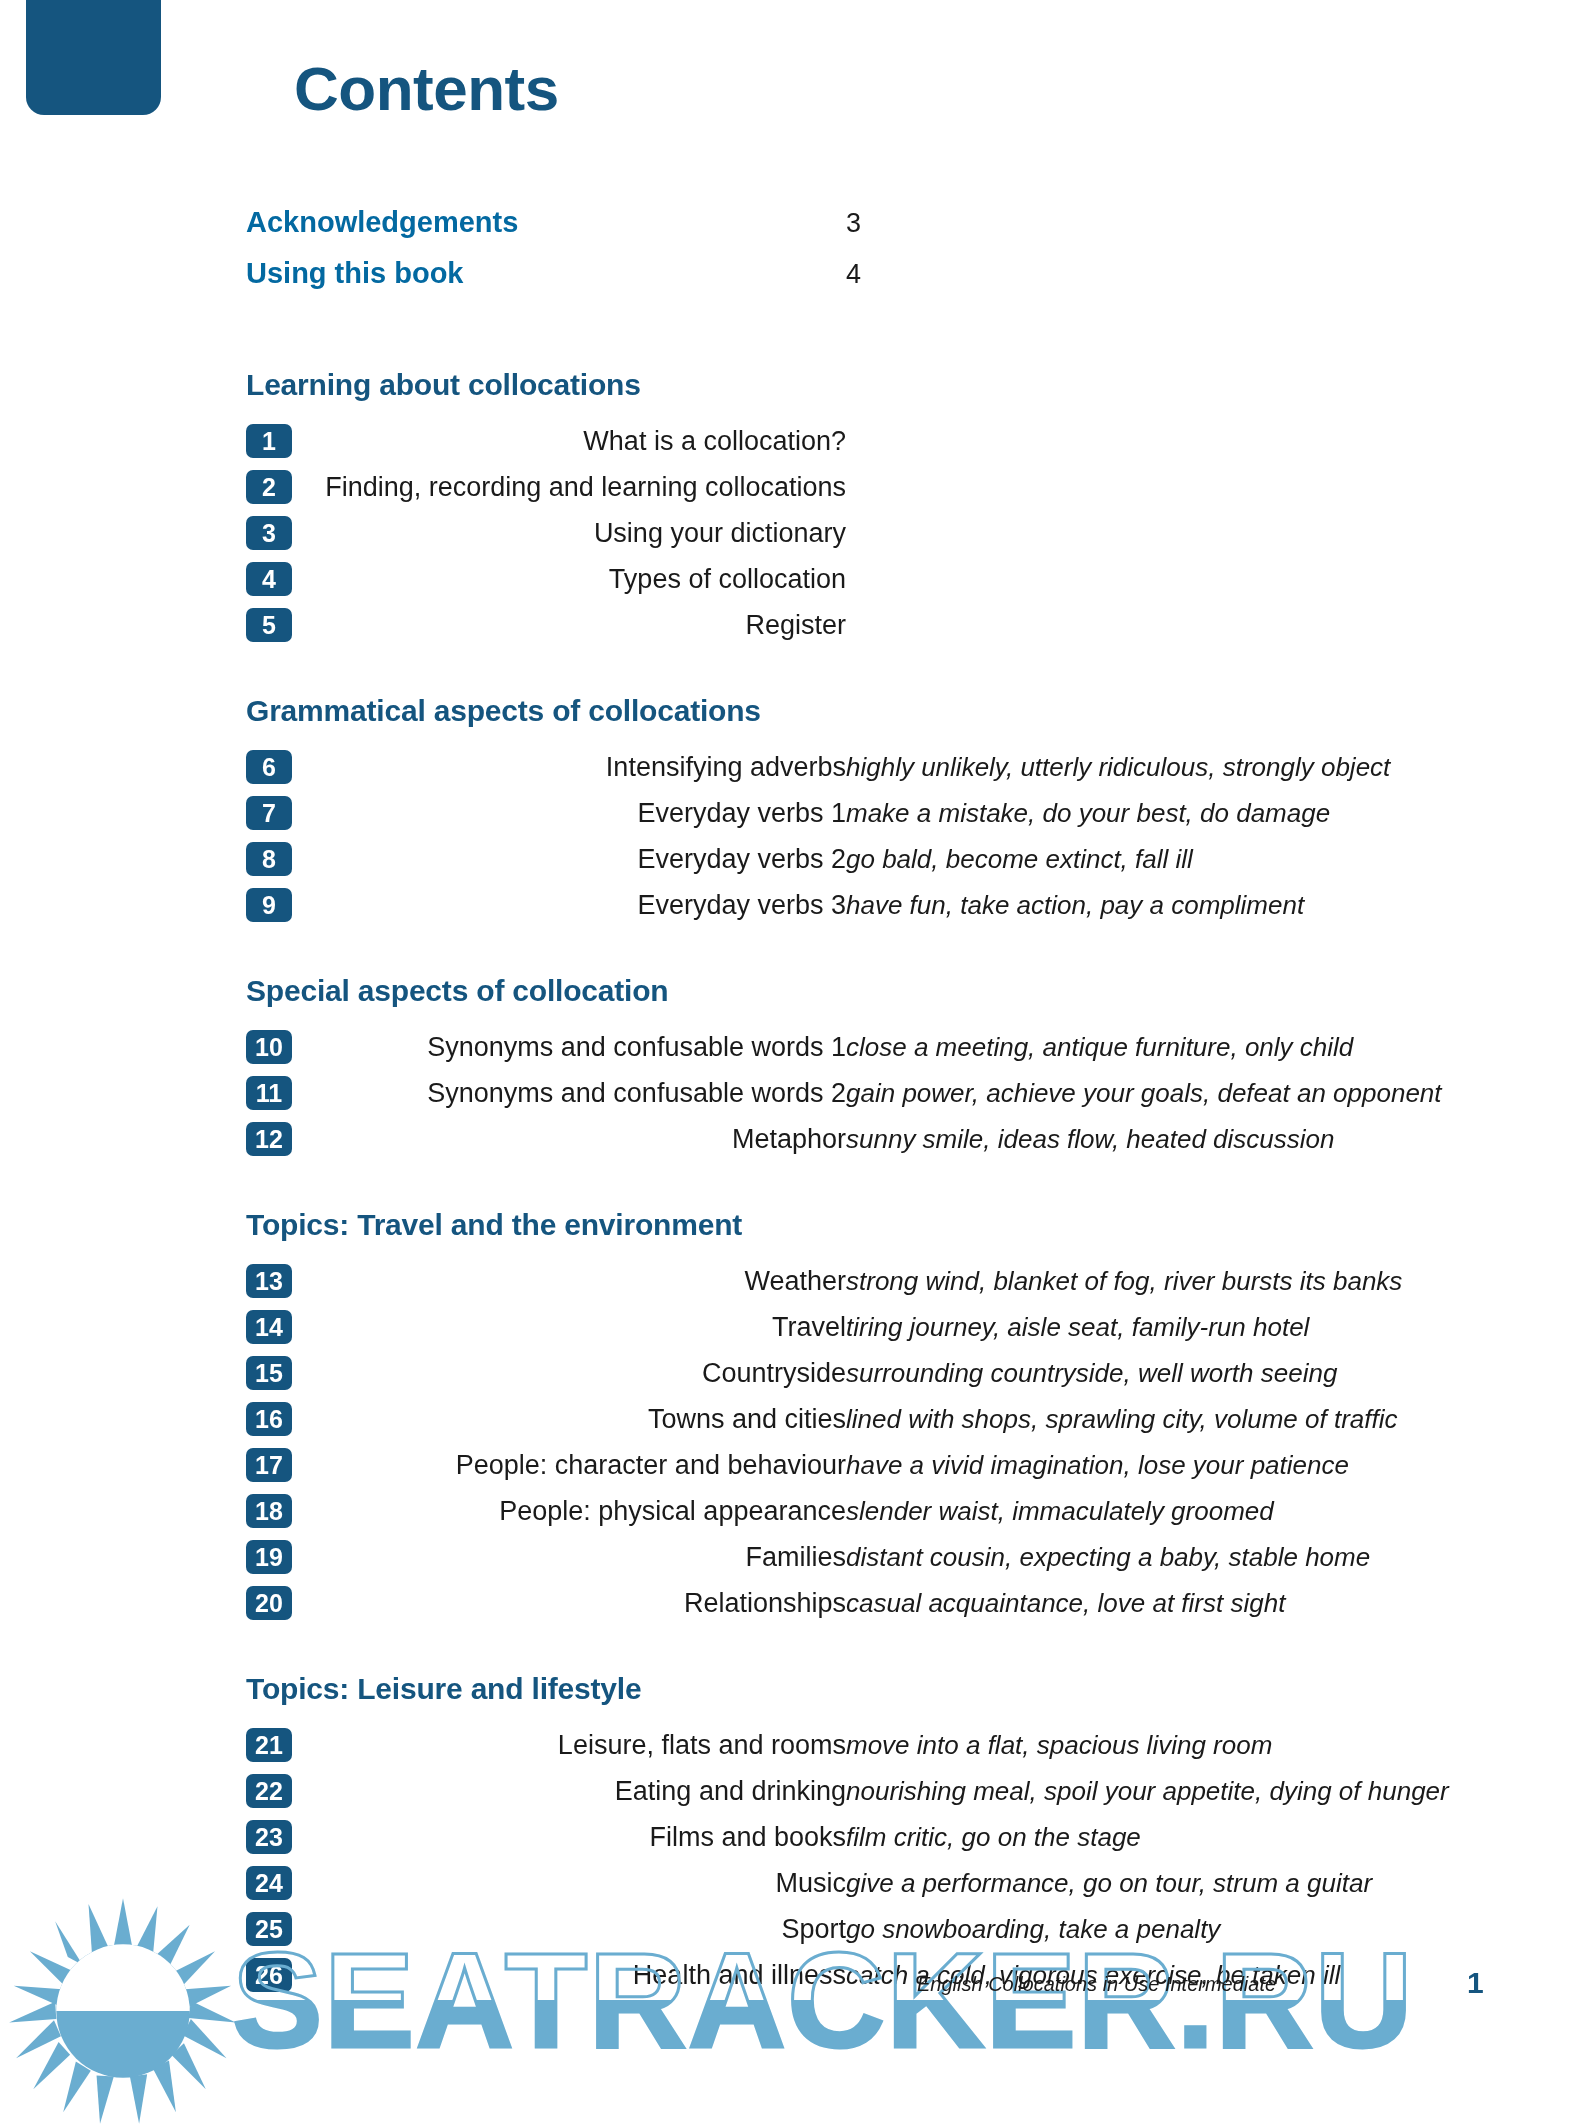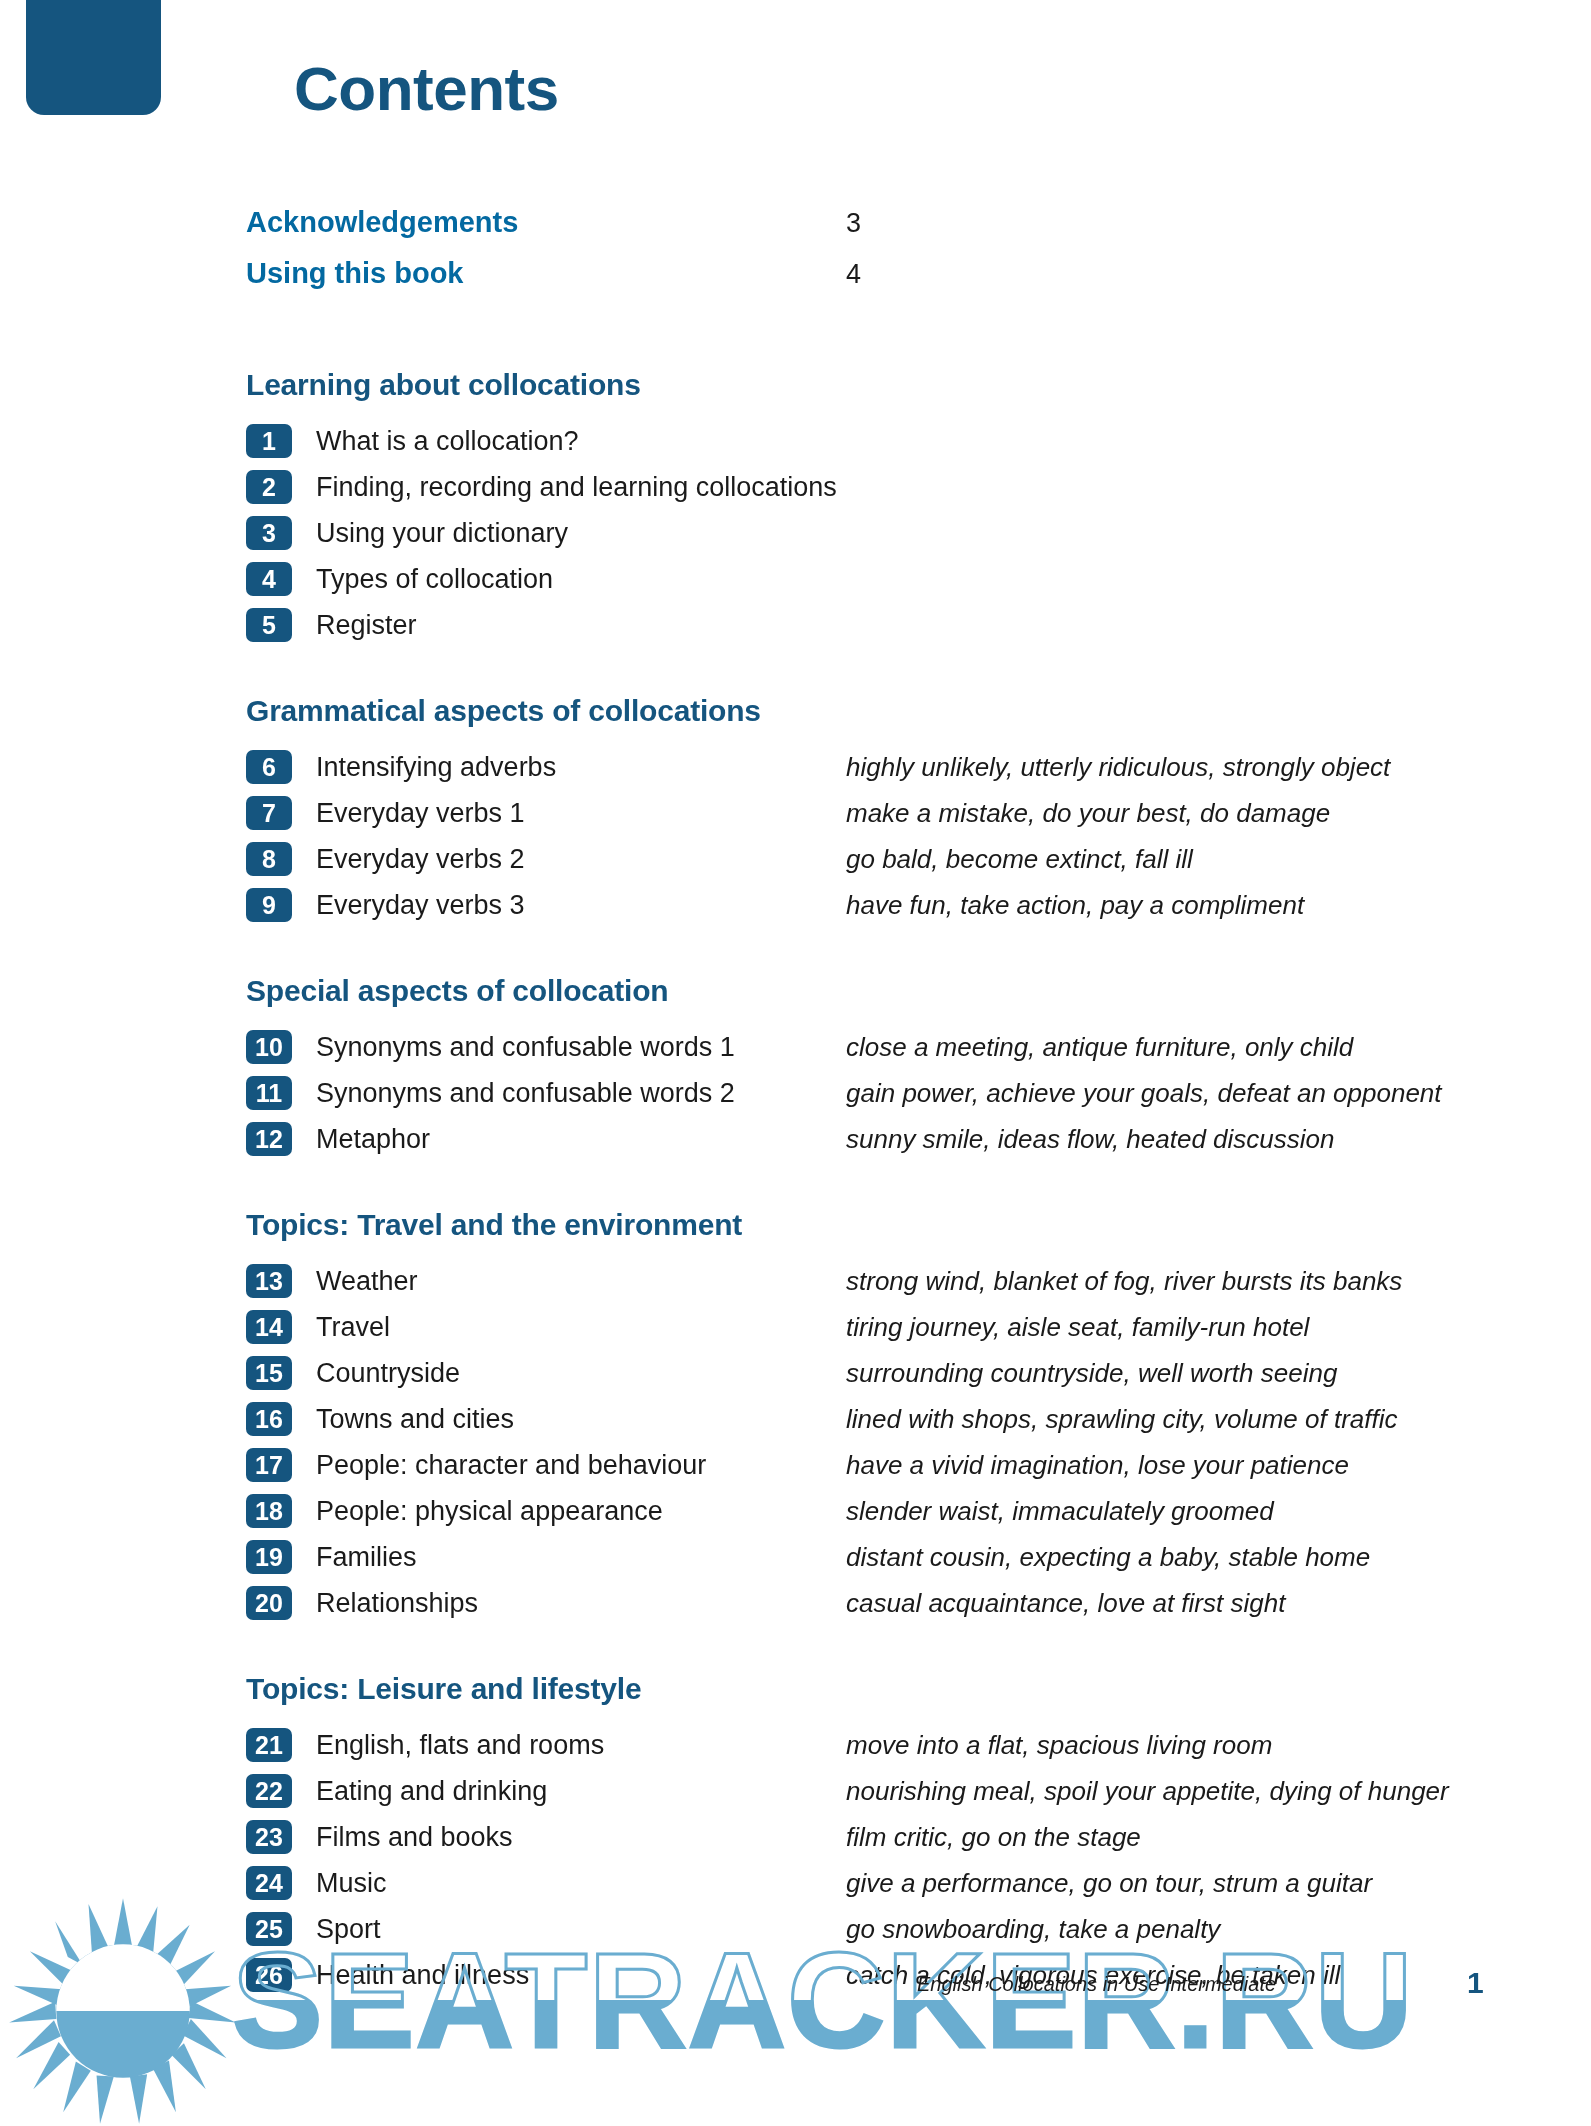--- a/index.html
+++ b/index.html
@@ -101,20 +101,21 @@
     align-items: center;
     justify-content: center;
     line-height: 1;
   }
   .entry-title {
     flex: 0 0 auto;
     width: 530px;
     margin-left: 24px;
     font-size: 27px;
     color: #1a1a1a;
+    text-align: right;
   }
   .entry-example {
     flex: 1 1 auto;
     font-size: 26px;
     font-style: italic;
     color: #1a1a1a;
     white-space: nowrap;
   }
 
   
@@ -325,21 +326,21 @@
         <div class="entry">
           <span class="unit-num">20</span>
           <span class="entry-title">Relationships</span>
           <span class="entry-example">casual acquaintance, love at first sight</span>
         </div>
       </div>
       <div class="section">
         <div class="section-title">Topics: Leisure and lifestyle</div>
         <div class="entry">
           <span class="unit-num">21</span>
-          <span class="entry-title">English, flats and rooms</span>
+          <span class="entry-title">Leisure, flats and rooms</span>
           <span class="entry-example">move into a flat, spacious living room</span>
         </div>
         <div class="entry">
           <span class="unit-num">22</span>
           <span class="entry-title">Eating and drinking</span>
           <span class="entry-example">nourishing meal, spoil your appetite, dying of hunger</span>
         </div>
         <div class="entry">
           <span class="unit-num">23</span>
           <span class="entry-title">Films and books</span>

